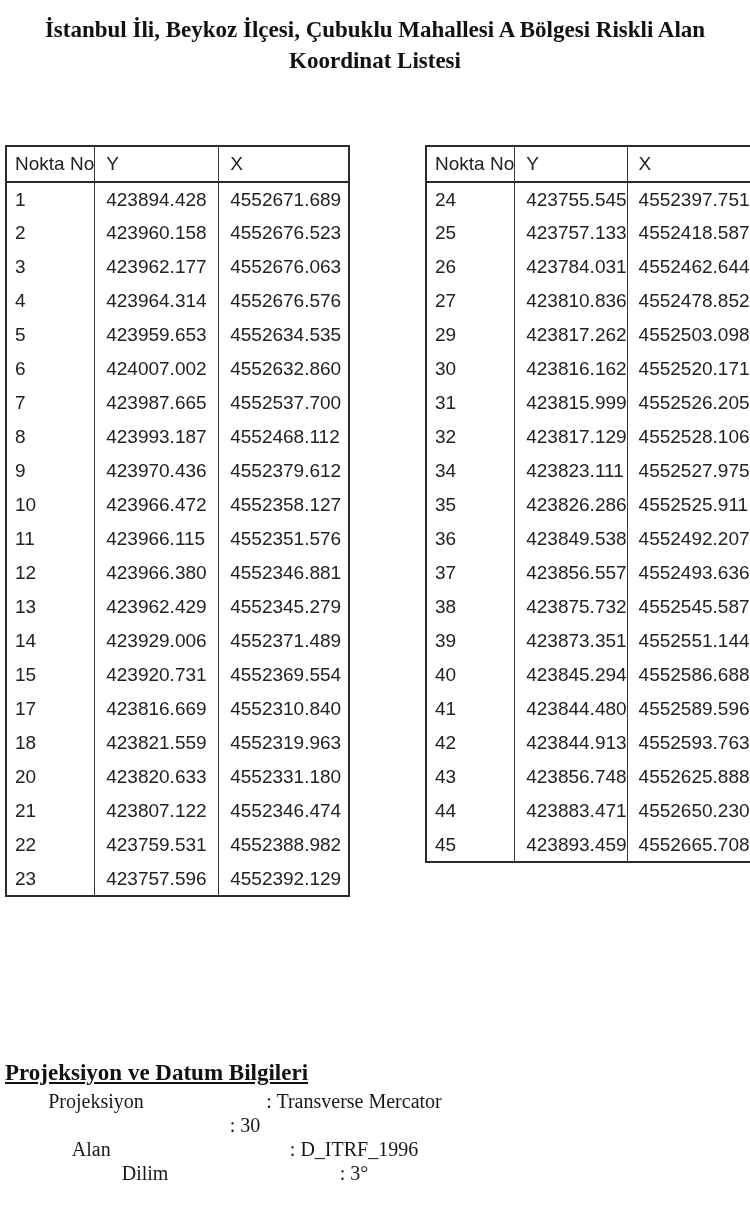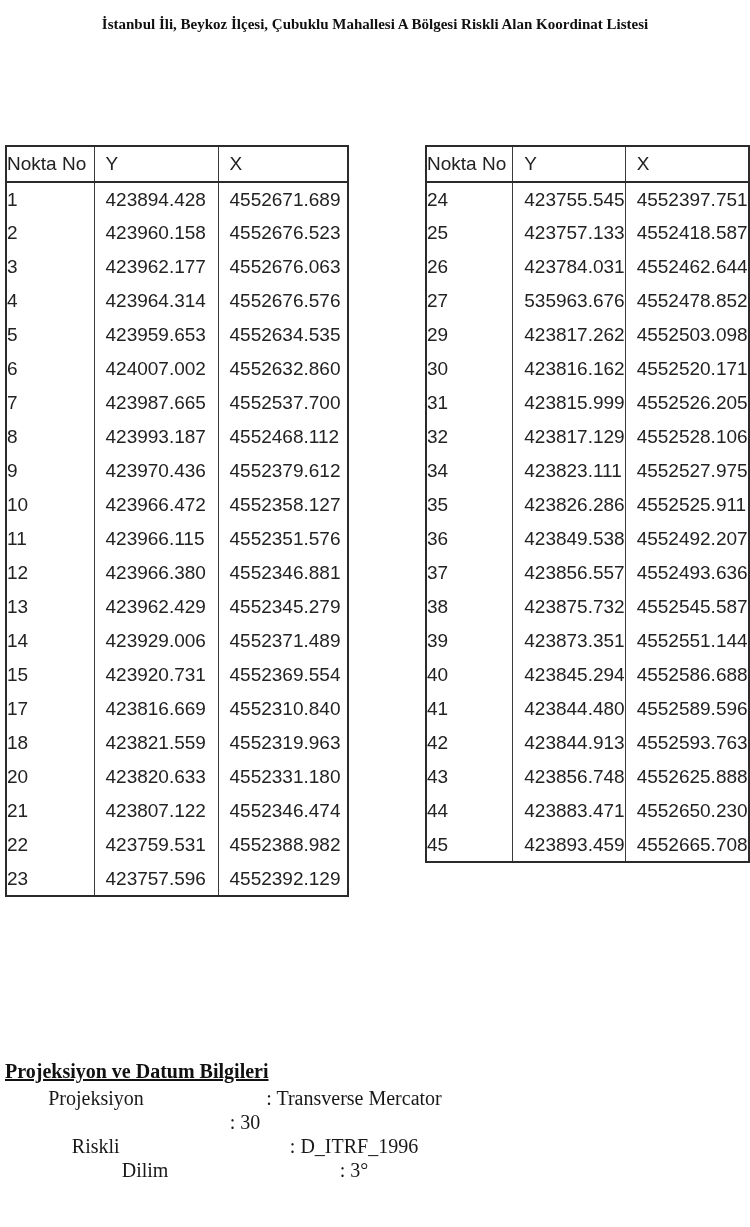--- a/index.html
+++ b/index.html
@@ -12,21 +12,21 @@
     color: #1c1c1c;
   }
   .page-title {
     position: absolute;
     top: 14px;
     left: 0;
     width: 750px;
     text-align: center;
     font-family: "Liberation Serif", serif;
     font-weight: bold;
-    font-size: 15px;
+    font-size: 23px;
     line-height: 1.35;
     color: #111;
     padding: 0 30px;
   }
   .coord-table {
     position: absolute;
     border-collapse: collapse;
     font-family: "Liberation Sans", sans-serif;
     font-size: 19px;
     color: #222;
@@ -41,21 +41,21 @@
     font-weight: normal;
     white-space: nowrap;
     overflow: hidden;
   }
   .coord-table th { height: 36px; border-bottom: 2px solid #2b2b2b; }
   .coord-table td { height: 34px; }
   .coord-table th:nth-child(2), .coord-table td:nth-child(2),
   .coord-table th:nth-child(3), .coord-table td:nth-child(3) {
     border-left: 1px solid #3a3a3a;
   }
-  .coord-table th:nth-child(1), .coord-table td:nth-child(1) { }
+  .coord-table th:nth-child(1), .coord-table td:nth-child(1) { padding-left: 8px; }
   .coord-table th:nth-child(2), .coord-table td:nth-child(2),
   .coord-table th:nth-child(3), .coord-table td:nth-child(3) { padding-left: 11px; }
 
   .left-table  th:nth-child(1) { width: 88px; }
   .left-table  th:nth-child(2) { width: 124px; }
   .left-table  th:nth-child(3) { width: 130px; }
   .right-table th:nth-child(1) { width: 89px; }
   .right-table th:nth-child(2) { width: 106px; }
   .right-table th:nth-child(3) { width: 124px; }
 
@@ -64,21 +64,21 @@
     left: 5px;
     top: 1060px;
     width: 480px;
     font-family: "Liberation Serif", serif;
     font-size: 20px;
     color: #181818;
   }
   .footer-heading {
     font-weight: bold;
     text-decoration: underline;
-    font-size: 20px;
+    font-size: 23px;
     margin-bottom: 3px;
     color: #111;
   }
   .footer-row { line-height: 24px; display: flex; justify-content: center; }
   .footer-label { display: inline-block; width: 218px; }
   .footer-value { display: inline-block; }
 </style>
 </head>
 <body>
 
@@ -220,21 +220,21 @@
       <td>423757.133</td>
       <td>4552418.587</td>
     </tr>
       <tr>
       <td>26</td>
       <td>423784.031</td>
       <td>4552462.644</td>
     </tr>
       <tr>
       <td>27</td>
-      <td>535963.676</td>
+      <td>423810.836</td>
       <td>4552478.852</td>
     </tr>
       <tr>
       <td>29</td>
       <td>423817.262</td>
       <td>4552503.098</td>
     </tr>
       <tr>
       <td>30</td>
       <td>423816.162</td>
@@ -317,21 +317,21 @@
   <div class="footer-heading">Projeksiyon ve Datum Bilgileri</div>
   <div>
       <div class="footer-row">
       <span class="footer-label">Projeksiyon</span>
       <span class="footer-value">: Transverse Mercator</span>
     </div>
       <div class="footer-row">
       <span class="footer-value">: 30</span>
     </div>
       <div class="footer-row">
-      <span class="footer-label">Riskli</span>
+      <span class="footer-label">Alan</span>
       <span class="footer-value">: D_ITRF_1996</span>
     </div>
       <div class="footer-row">
       <span class="footer-label">Dilim</span>
       <span class="footer-value">: 3°</span>
     </div>
     </div>
 </div>
 
 </body></html>

